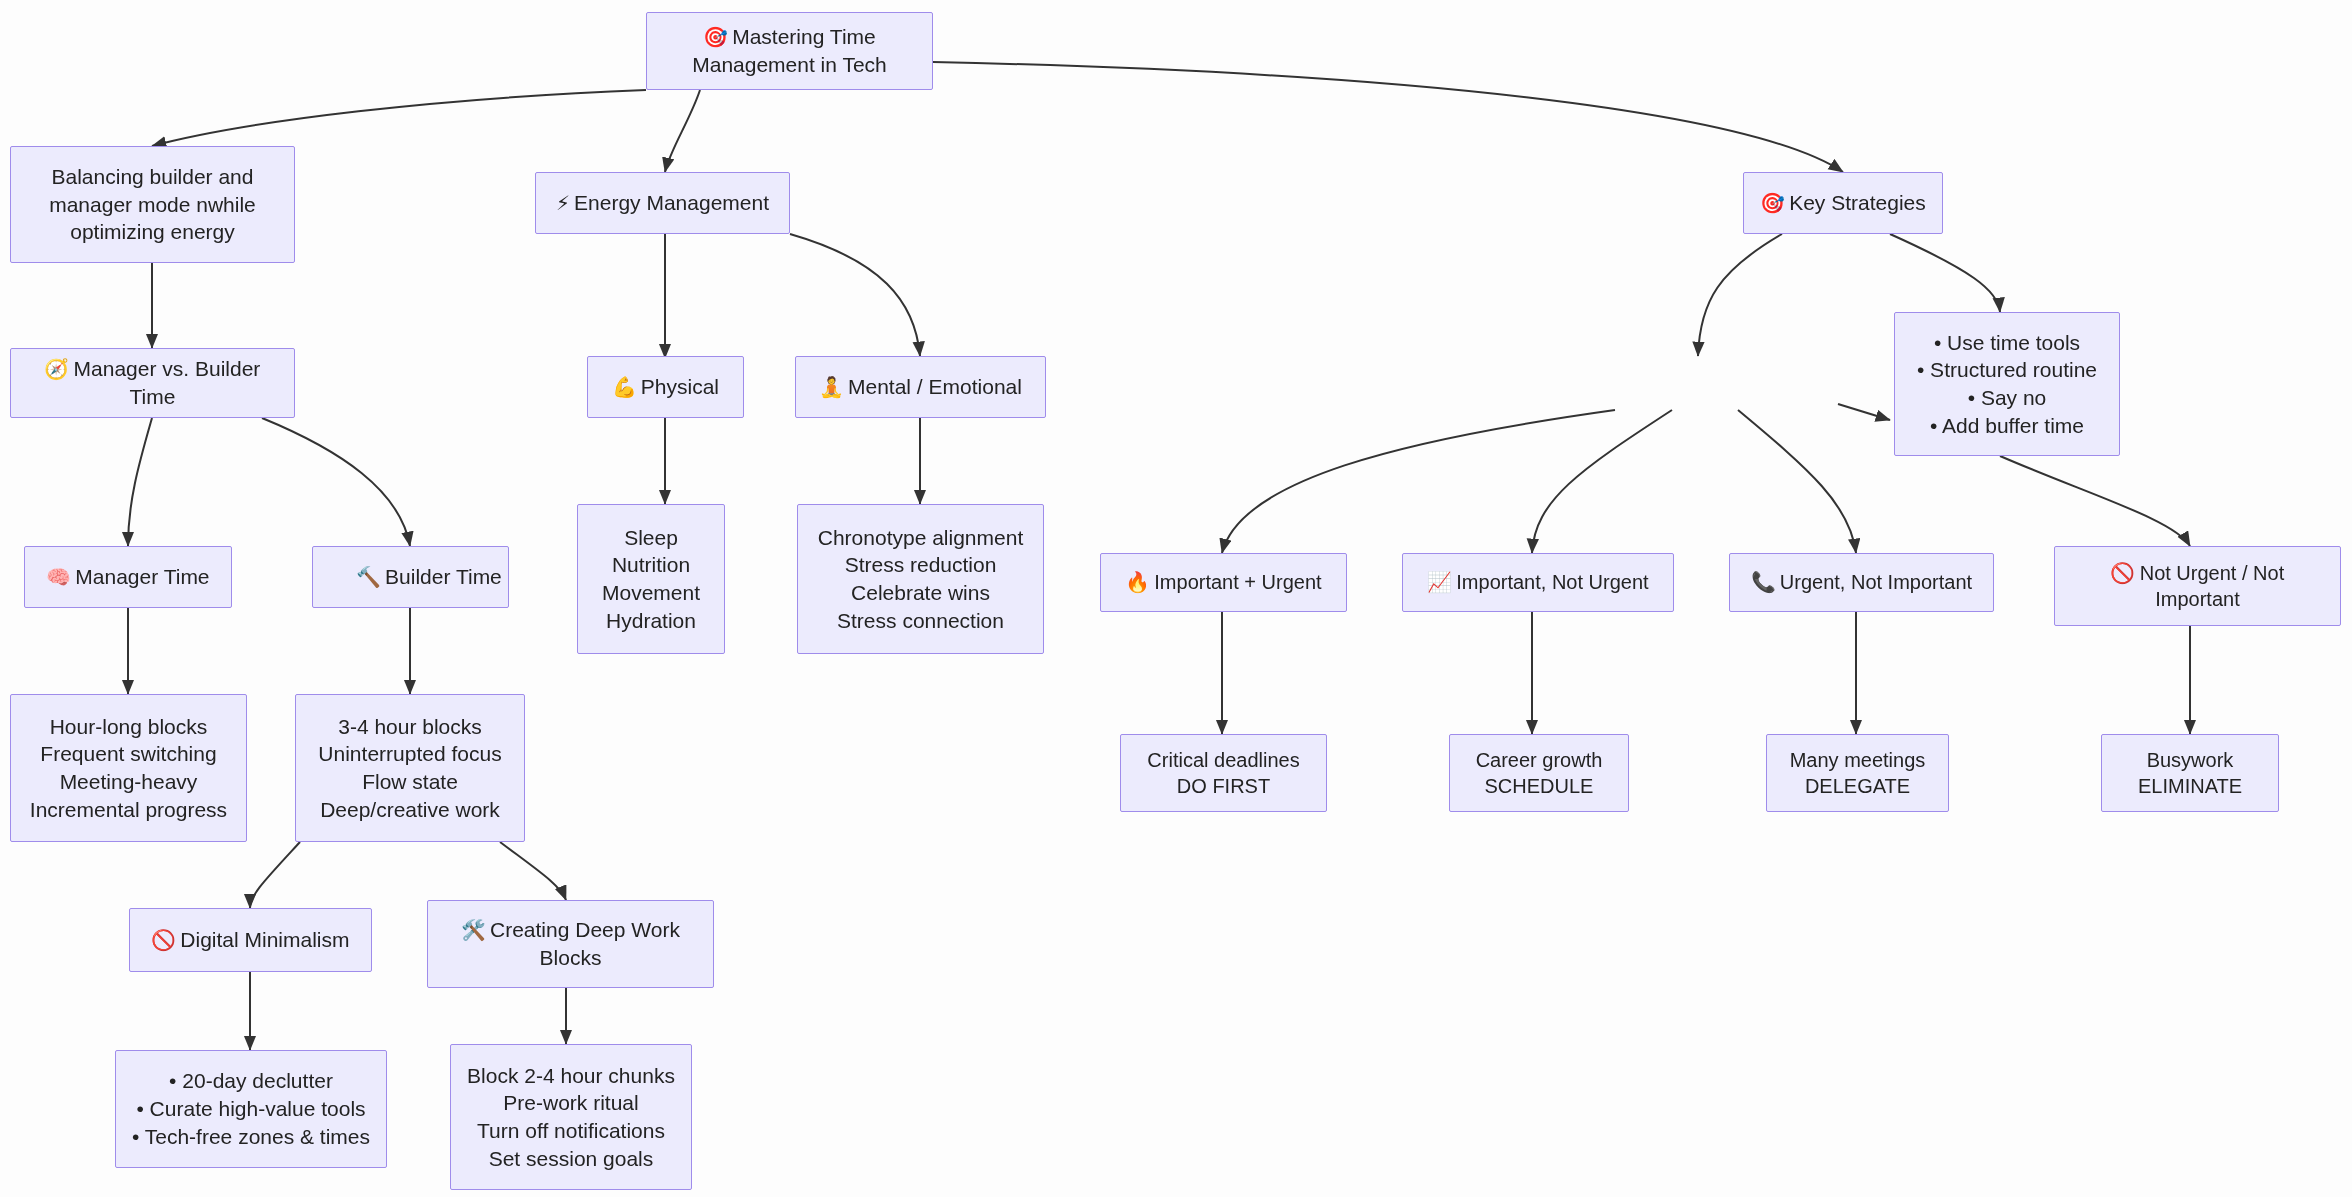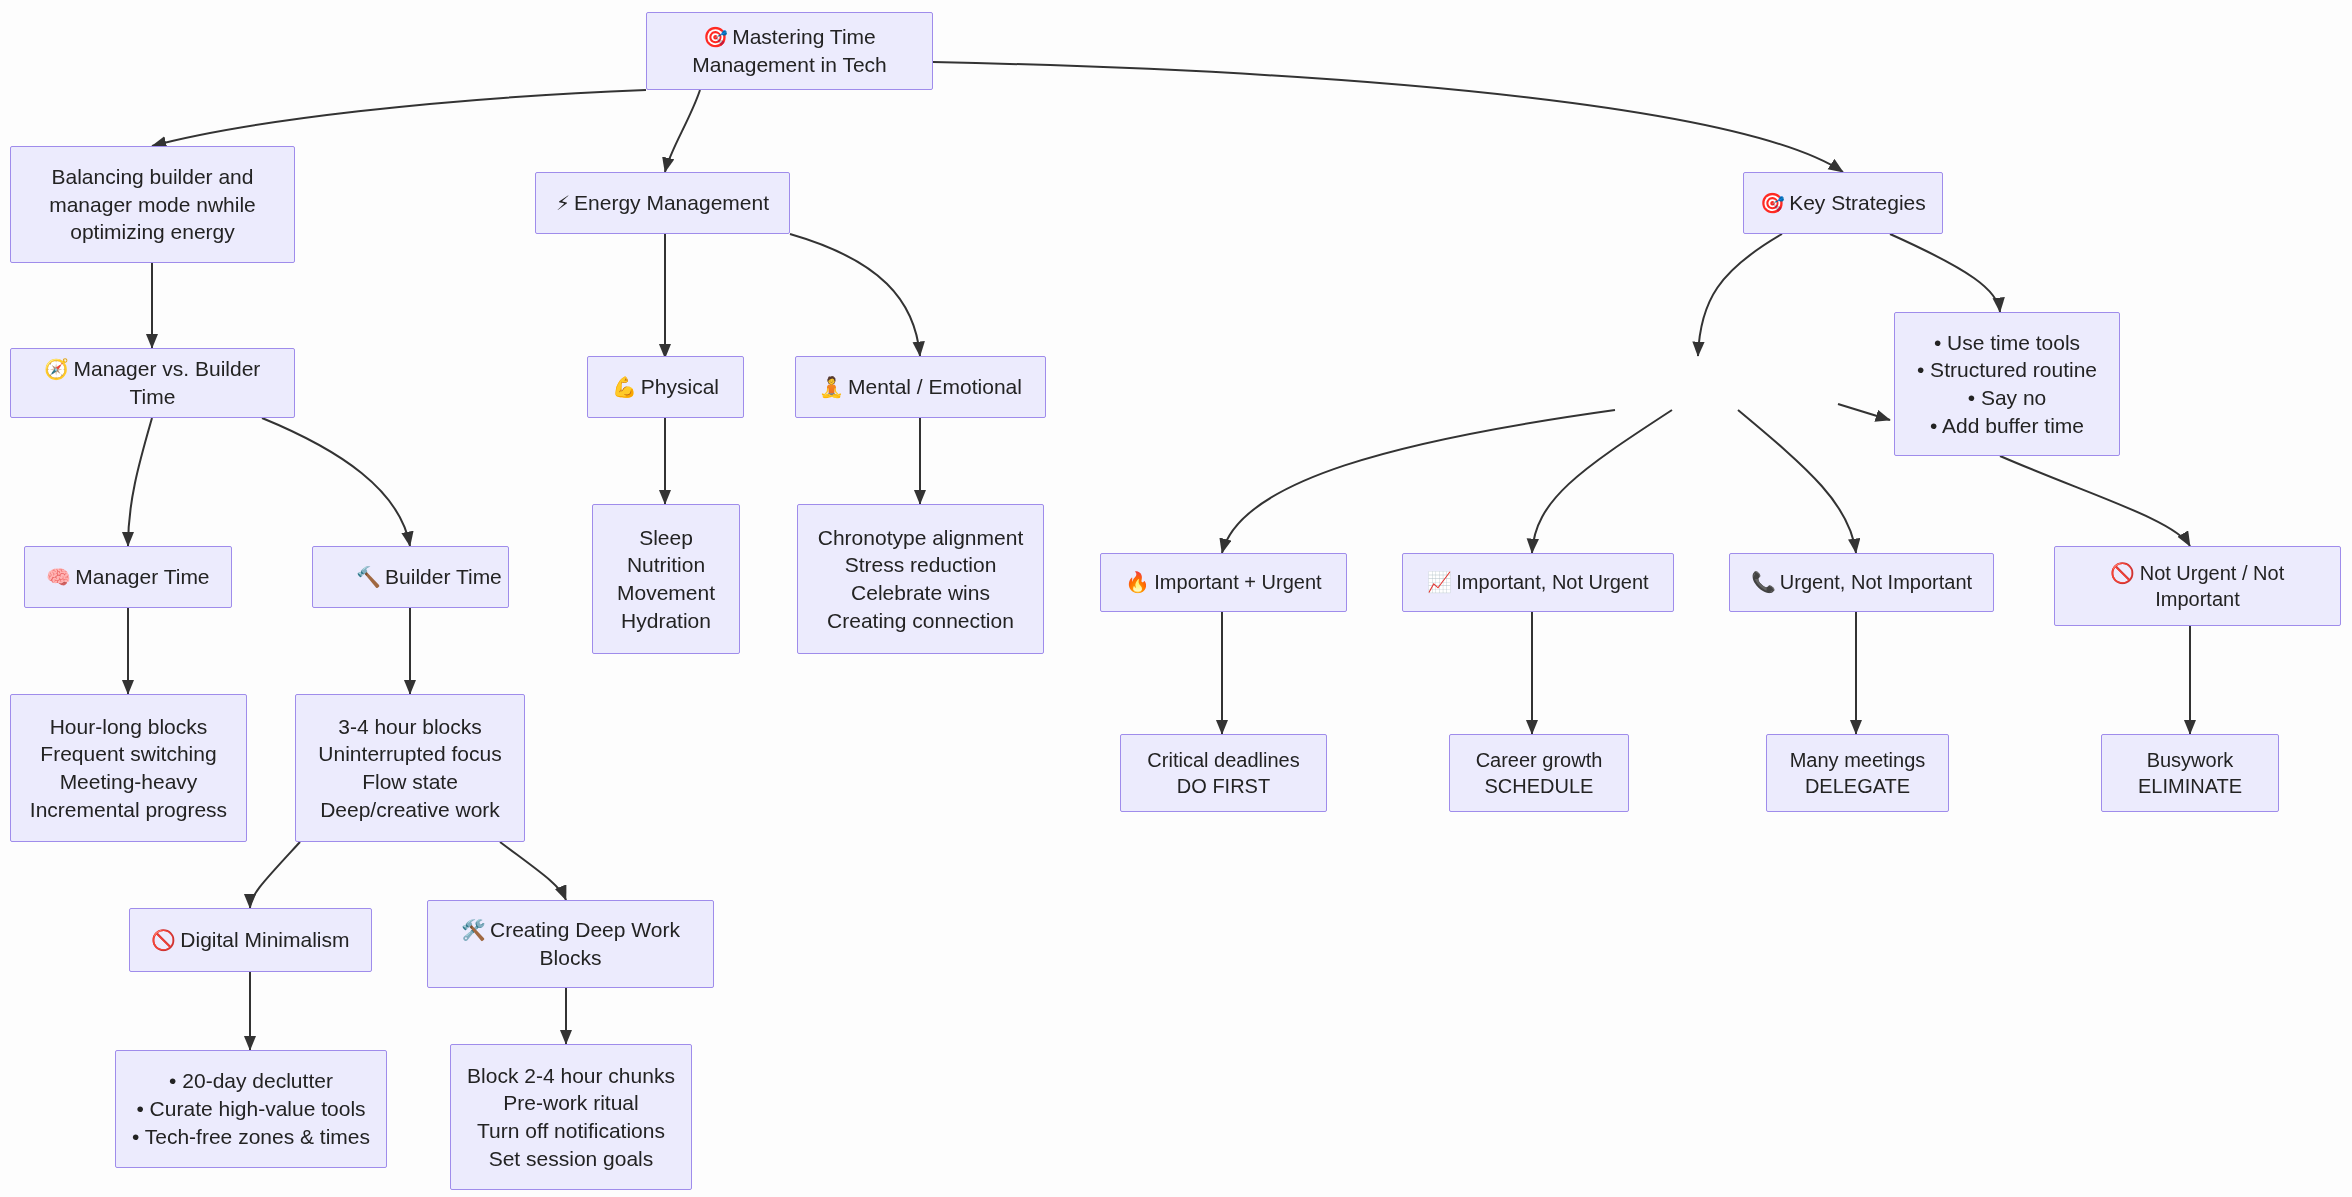--- a/index.html
+++ b/index.html
@@ -186,32 +186,32 @@
   </div>
 
   <div class="node" style="left:587px; top:356px; width:157px; height:62px;">
     <span class="ln"><span class="emoji">💪</span><span>Physical</span></span>
   </div>
 
   <div class="node" style="left:795px; top:356px; width:251px; height:62px;">
     <span class="ln"><span class="emoji">🧘</span><span>Mental / Emotional</span></span>
   </div>
 
-  <div class="node" style="left:592px; top:504px; width:148px; height:150px;">
+  <div class="node" style="left:577px; top:504px; width:148px; height:150px;">
     <span class="ln">Sleep</span>
     <span class="ln">Nutrition</span>
     <span class="ln">Movement</span>
     <span class="ln">Hydration</span>
   </div>
 
   <div class="node" style="left:797px; top:504px; width:247px; height:150px;">
     <span class="ln">Chronotype alignment</span>
     <span class="ln">Stress reduction</span>
     <span class="ln">Celebrate wins</span>
-    <span class="ln">Creating connection</span>
+    <span class="ln">Stress connection</span>
   </div>
 
   <div class="node" style="left:1743px; top:172px; width:200px; height:62px;">
     <span class="ln"><span class="emoji">🎯</span><span>Key Strategies</span></span>
   </div>
 
   <div class="node" style="left:1894px; top:312px; width:226px; height:144px;">
     <span class="ln">• Use time tools</span>
     <span class="ln">• Structured routine</span>
     <span class="ln">• Say no</span>

